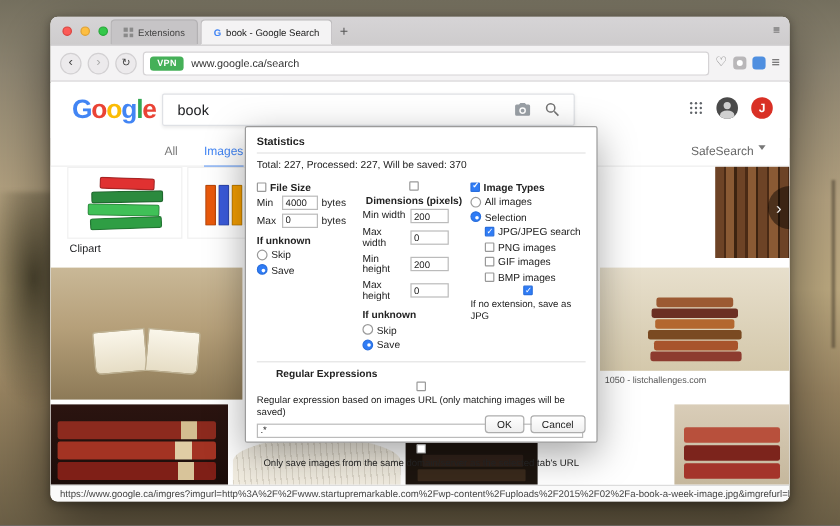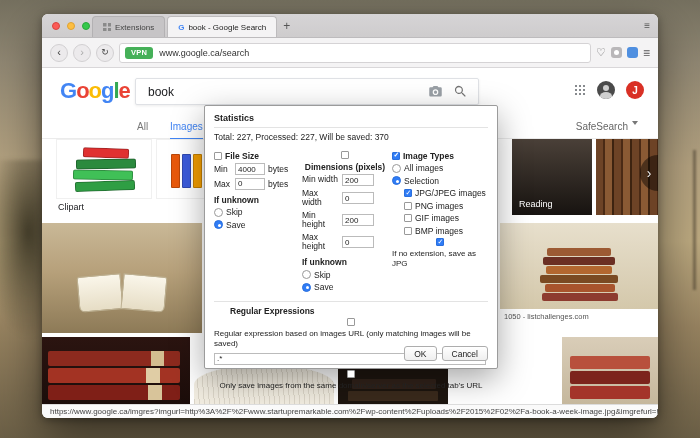--- a/index.html
+++ b/index.html
@@ -249,23 +249,20 @@
             <i class="gb gb4"></i>
         </div>
         <div class="thumb t2">
           <i class="vb vb1"></i>
             <i class="vb vb2"></i>
             <i class="vb vb3"></i>
             <i class="vb vb4"></i>
             <i class="vb vb5"></i>
         </div>
         <span class="cat-label lab-clipart">Clipart</span>
-        <div class="thumb t3">
-          <span>Reading</span>
-        </div>
         <div class="thumb t4"></div>
         <div class="car-next">›</div>
         <div class="thumb t5">
           <i class="obl"></i>
             <i class="obr"></i>
         </div>
         <div class="thumb t6">
           <i class="sb sb1"></i>
             <i class="sb sb2"></i>
             <i class="sb sb3"></i>
@@ -363,21 +360,21 @@
             <div class="row">
               <span class="rd"></span>
               <span>All images</span>
             </div>
             <div class="row">
               <span class="rd on"></span>
               <span>Selection</span>
             </div>
             <div class="row indent">
               <span class="cb on"></span>
-              <span>JPG/JPEG images</span>
+              <span>JPG/JPEG search</span>
             </div>
             <div class="row indent">
               <span class="cb"></span>
               <span>PNG images</span>
             </div>
             <div class="row indent">
               <span class="cb"></span>
               <span>GIF images</span>
             </div>
             <div class="row indent">

